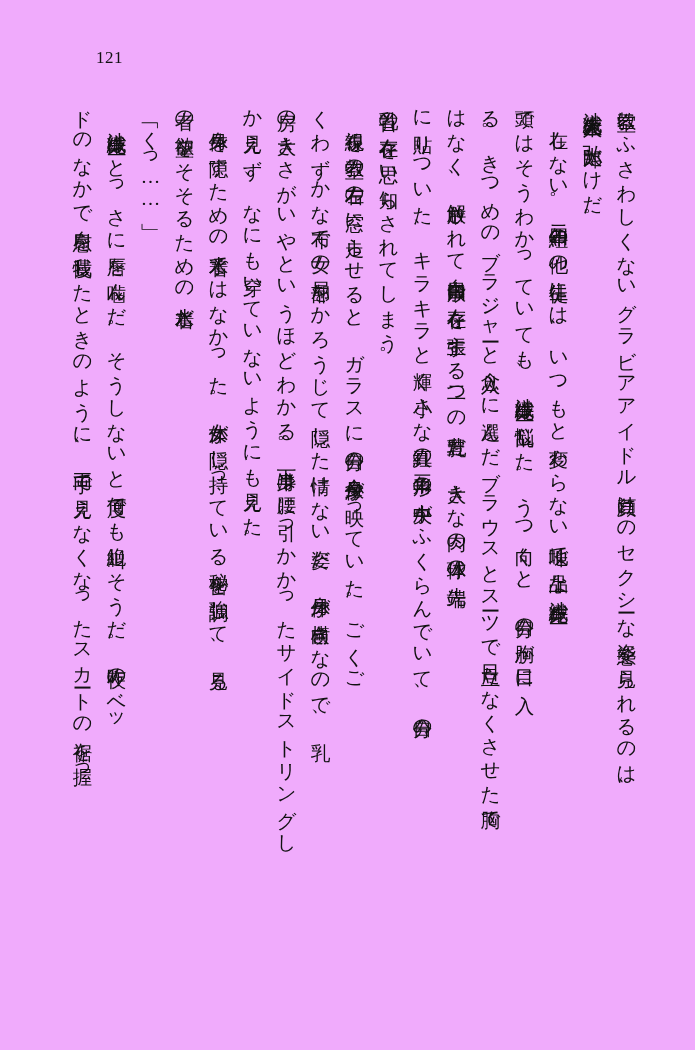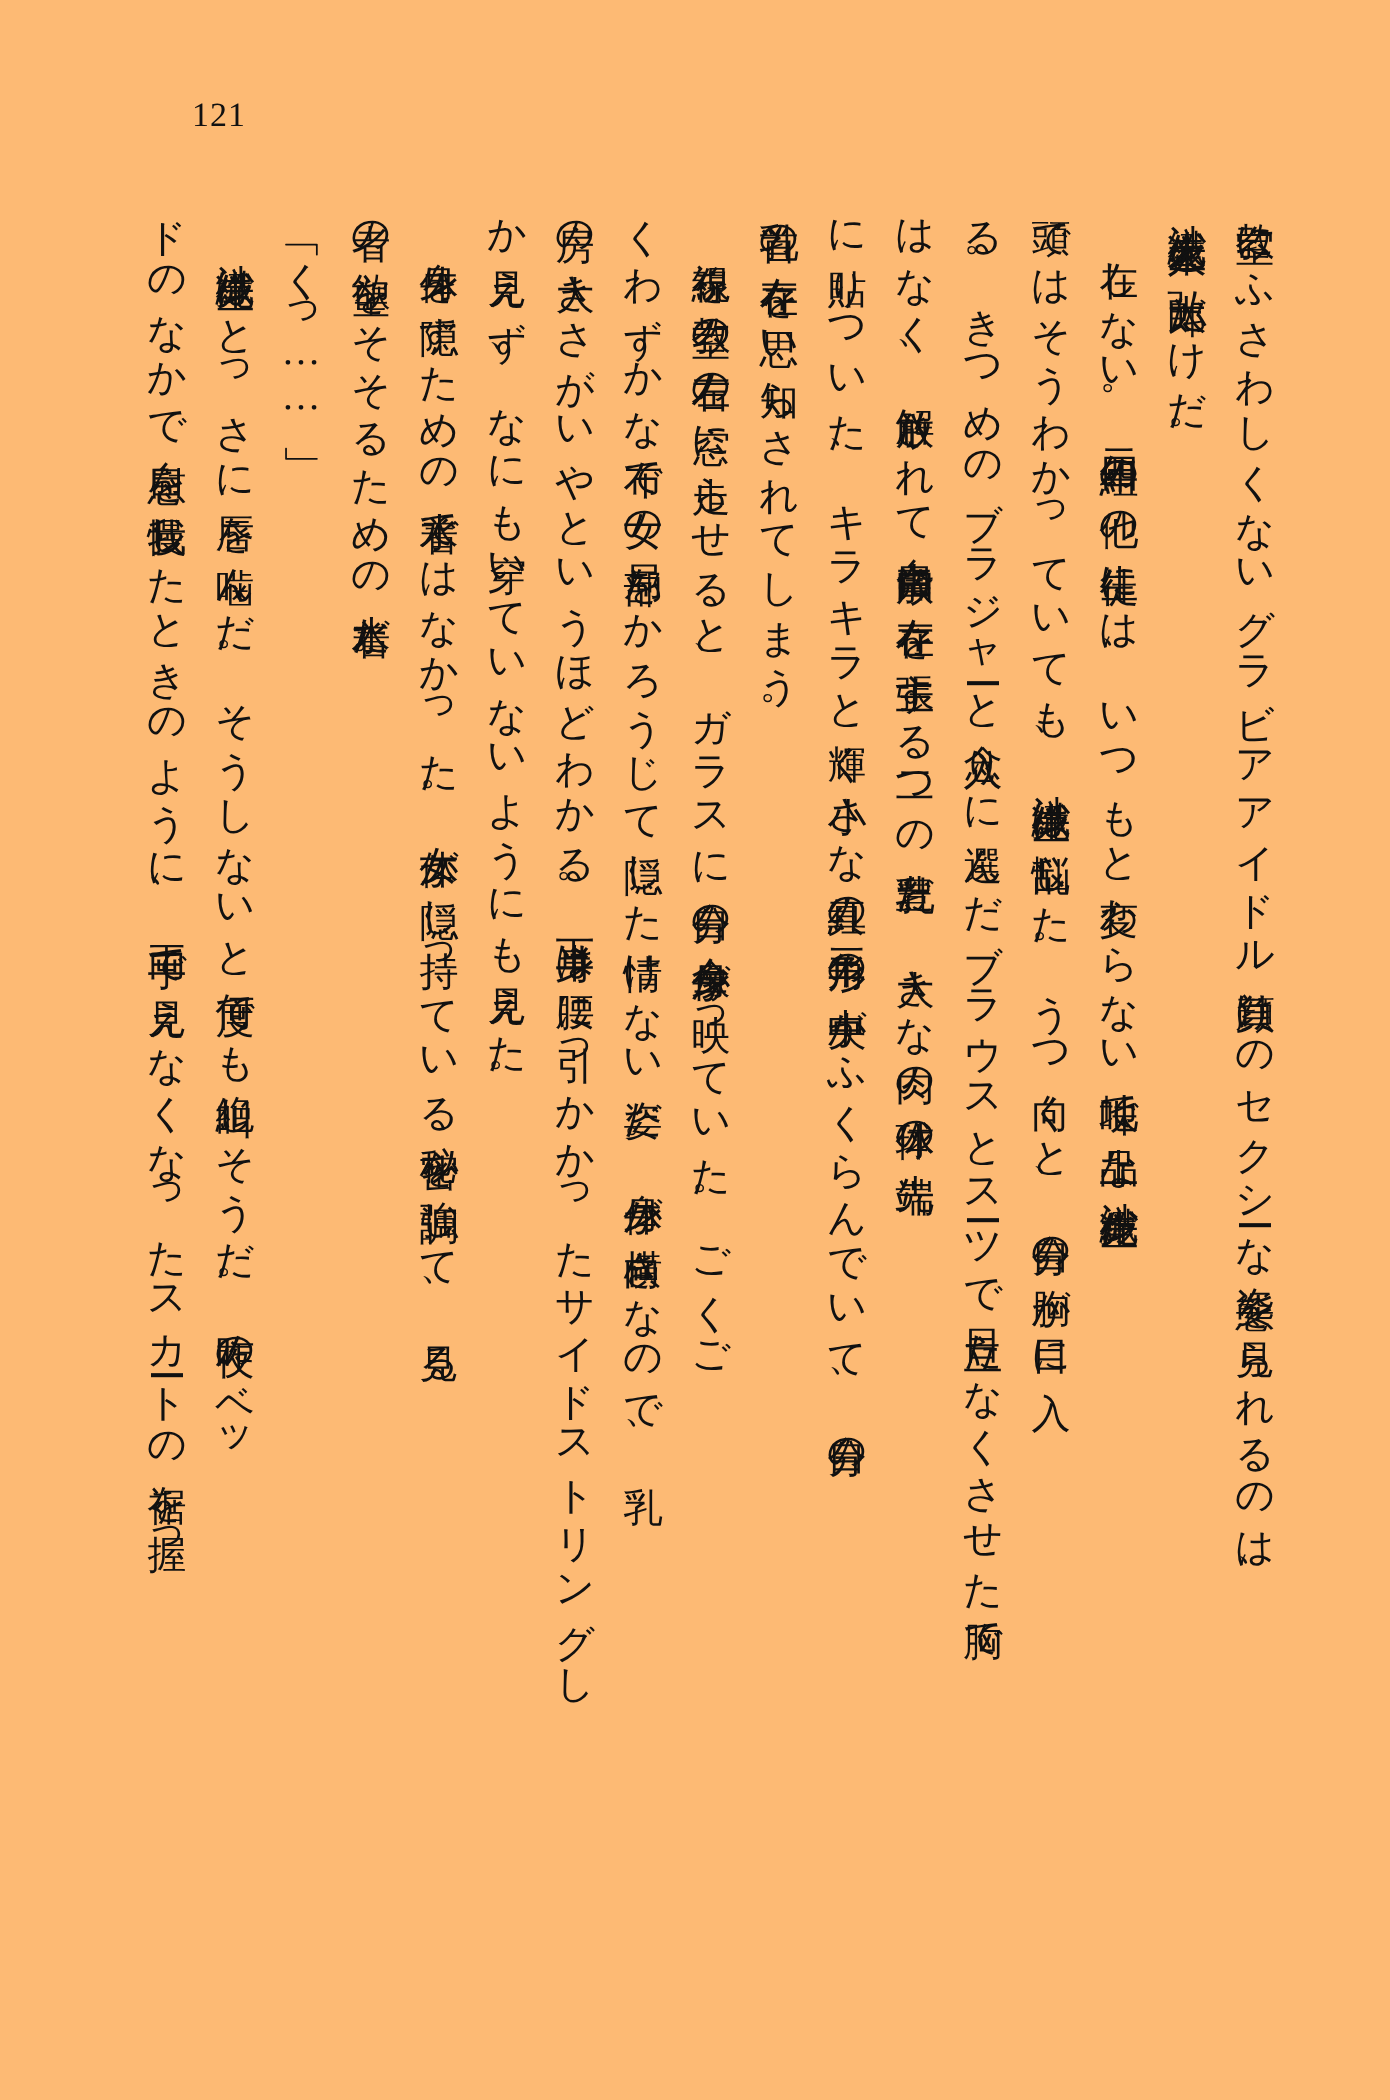--- a/index.html
+++ b/index.html
@@ -12,21 +12,21 @@
     height: 1050px;
     overflow: hidden;
     font-family: "Liberation Serif", "DejaVu Serif", serif;
     color: #111111;
   }
   .page {
     position: relative;
     width: 695px;
     height: 1050px;
     box-sizing: border-box;
-    background: #fdba74;
+    background: #f0abfc;
   }
   .page-number {
     position: absolute;
     left: 96px;
     top: 48px;
     font-size: 17px;
     font-family: "Liberation Serif", "DejaVu Serif", serif;
     color: #111111;
     letter-spacing: 0.5px;
   }

